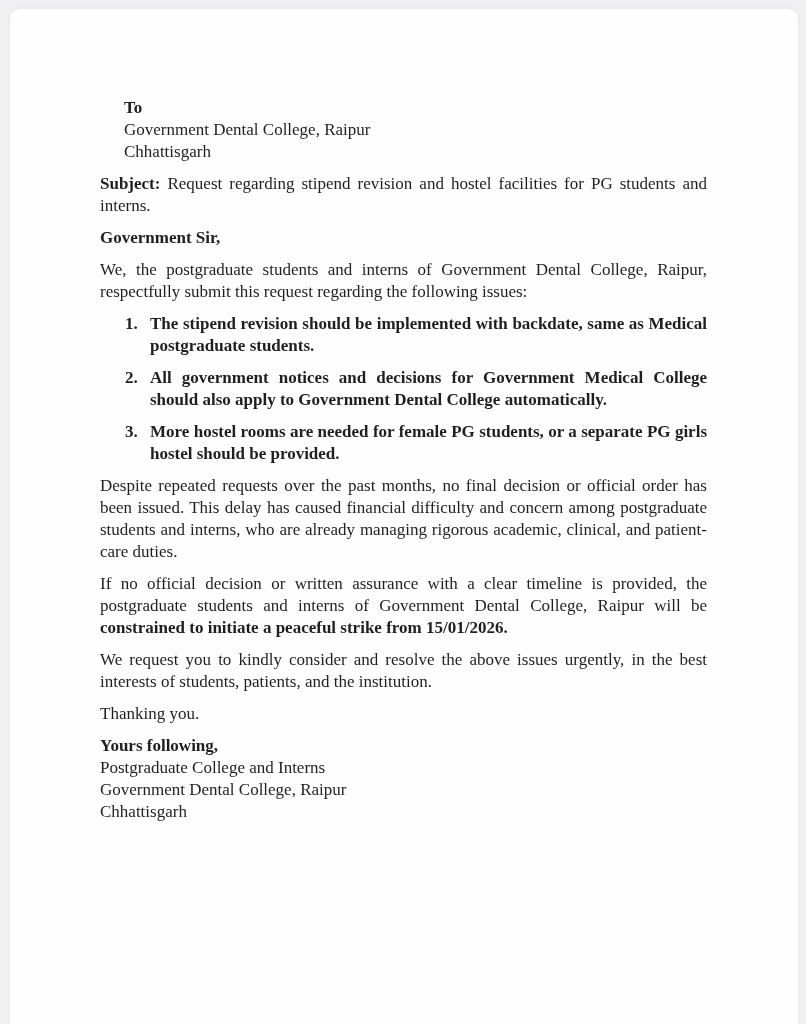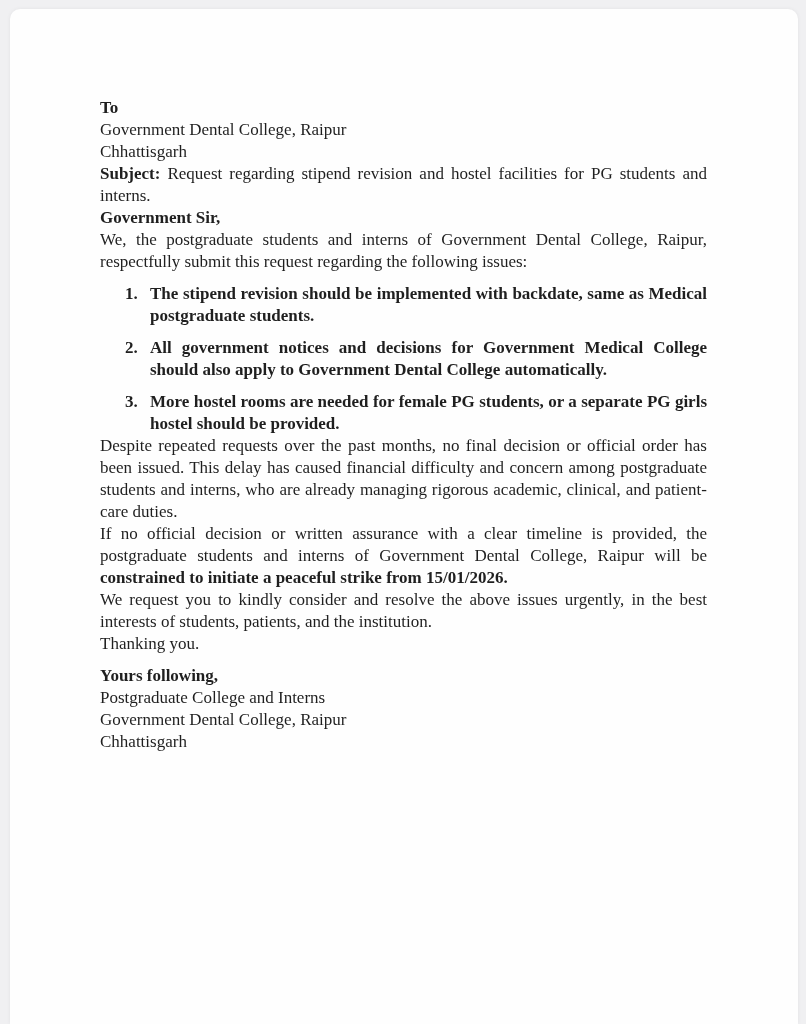--- a/index.html
+++ b/index.html
@@ -26,23 +26,24 @@
     left: 90px;
     top: 88px;
     width: 607px;
     color: #1f1f1f;
     font-size: 17px;
     line-height: 22px;
   }
   .line { text-align: left; }
   .bold { font-weight: bold; }
   p.para {
+    margin-top: 10px;
     text-align: justify;
   }
-  .block { margin-top: 10px; }
+  .block { margin-top: 10px; margin-left: 24px; }
   .block.first { margin-top: 0; }
   .list { margin-top: 0; }
   .list-item {
     display: flex;
     margin-top: 10px;
     padding-left: 25px;
   }
   .list-item .num {
     flex: 0 0 25px;
     font-weight: bold;

